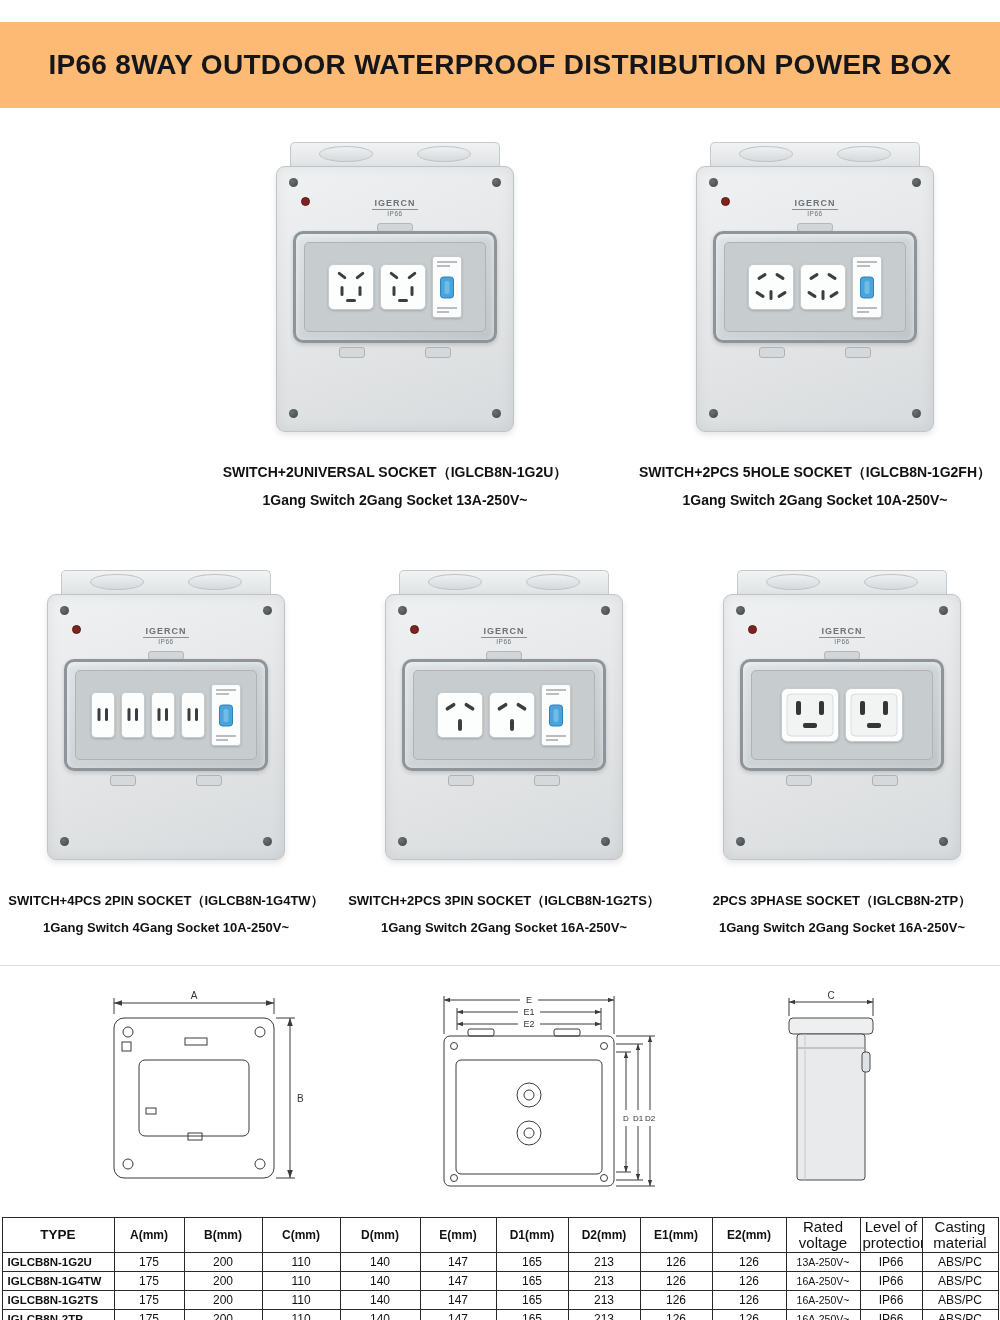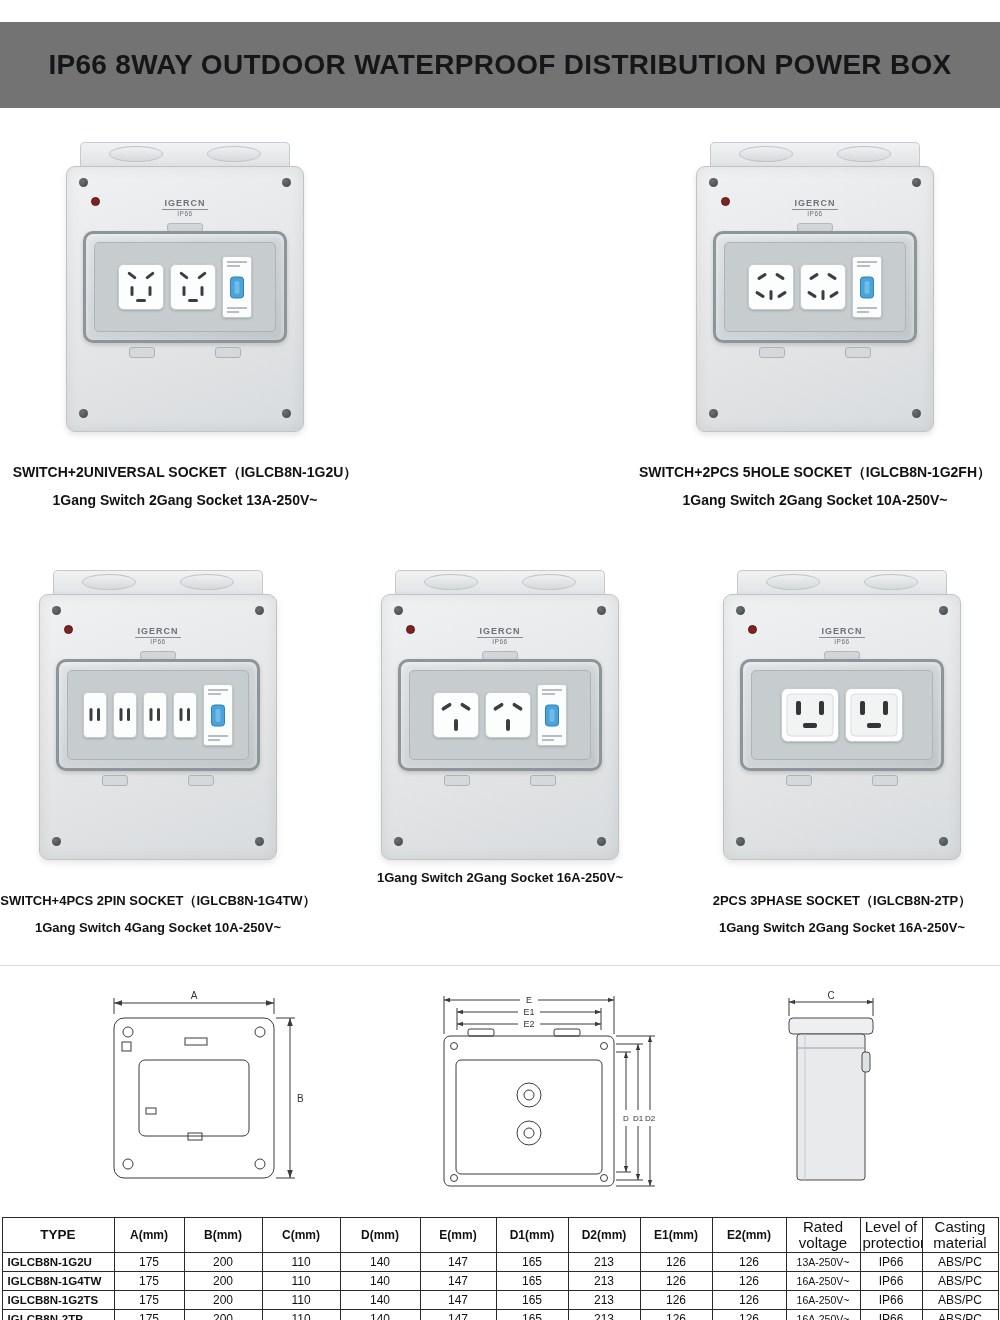--- a/index.html
+++ b/index.html
@@ -1,25 +1,25 @@
 <!DOCTYPE html>
 <html><head>
 <meta charset="utf-8">
 <style>
   *{box-sizing:border-box;margin:0;padding:0}
   html,body{width:1000px}
   body{height:1320px;overflow:hidden;background:#ffffff;font-family:"Liberation Sans",sans-serif;color:#111}
   figure{margin:0}
 
   
-  .header-band{margin-top:22px;height:86px;background:#737373;display:flex;align-items:center;justify-content:center}
+  .header-band{margin-top:22px;height:86px;background:#fdba74;display:flex;align-items:center;justify-content:center}
   .page-title{font-size:28px;font-weight:700;color:#14161a;letter-spacing:.3px;white-space:nowrap}
 
   
-  .product-row{display:flex;justify-content:space-between;align-items:flex-start}
+  .product-row{display:flex;justify-content:flex-end;align-items:flex-start}
   .row-1{gap:50px;margin-top:34px}
   .row-2{gap:22px;margin-top:62px}
   .product-card{display:flex;flex-direction:column;align-items:center;width:370px}
   .row-2 .product-card{width:316px}
 
   
   .box{position:relative;width:238px;height:290px}
   .box-top{position:absolute;top:0;left:14px;right:14px;height:26px;background:linear-gradient(#f0f2f3,#dfe2e4);
     border:1px solid #c6cacd;border-bottom:none;border-radius:5px 5px 0 0}
   .knockout{position:absolute;top:3px;width:54px;height:16px;border-radius:50%;
@@ -352,20 +352,21 @@
                   <rect x="12.5" y="25" width="5" height="13" rx="2" fill="#71bce6"></rect>
                 </svg>
               </span>
             </div>
         </div>
         <span class="latch latch-left"></span>
         <span class="latch latch-right"></span>
       </div>
     </div>
     <figcaption class="caption">
+      <p class="caption-1">SWITCH+2PCS 3PIN SOCKET（IGLCB8N-1G2TS）</p>
       <p class="caption-2">1Gang Switch 2Gang Socket 16A-250V~</p>
     </figcaption>
   </figure>
 
   <figure class="product-card">
     <div class="box">
       <div class="box-top">
         <span class="knockout knockout-left"></span>
         <span class="knockout knockout-right"></span>
       </div>

